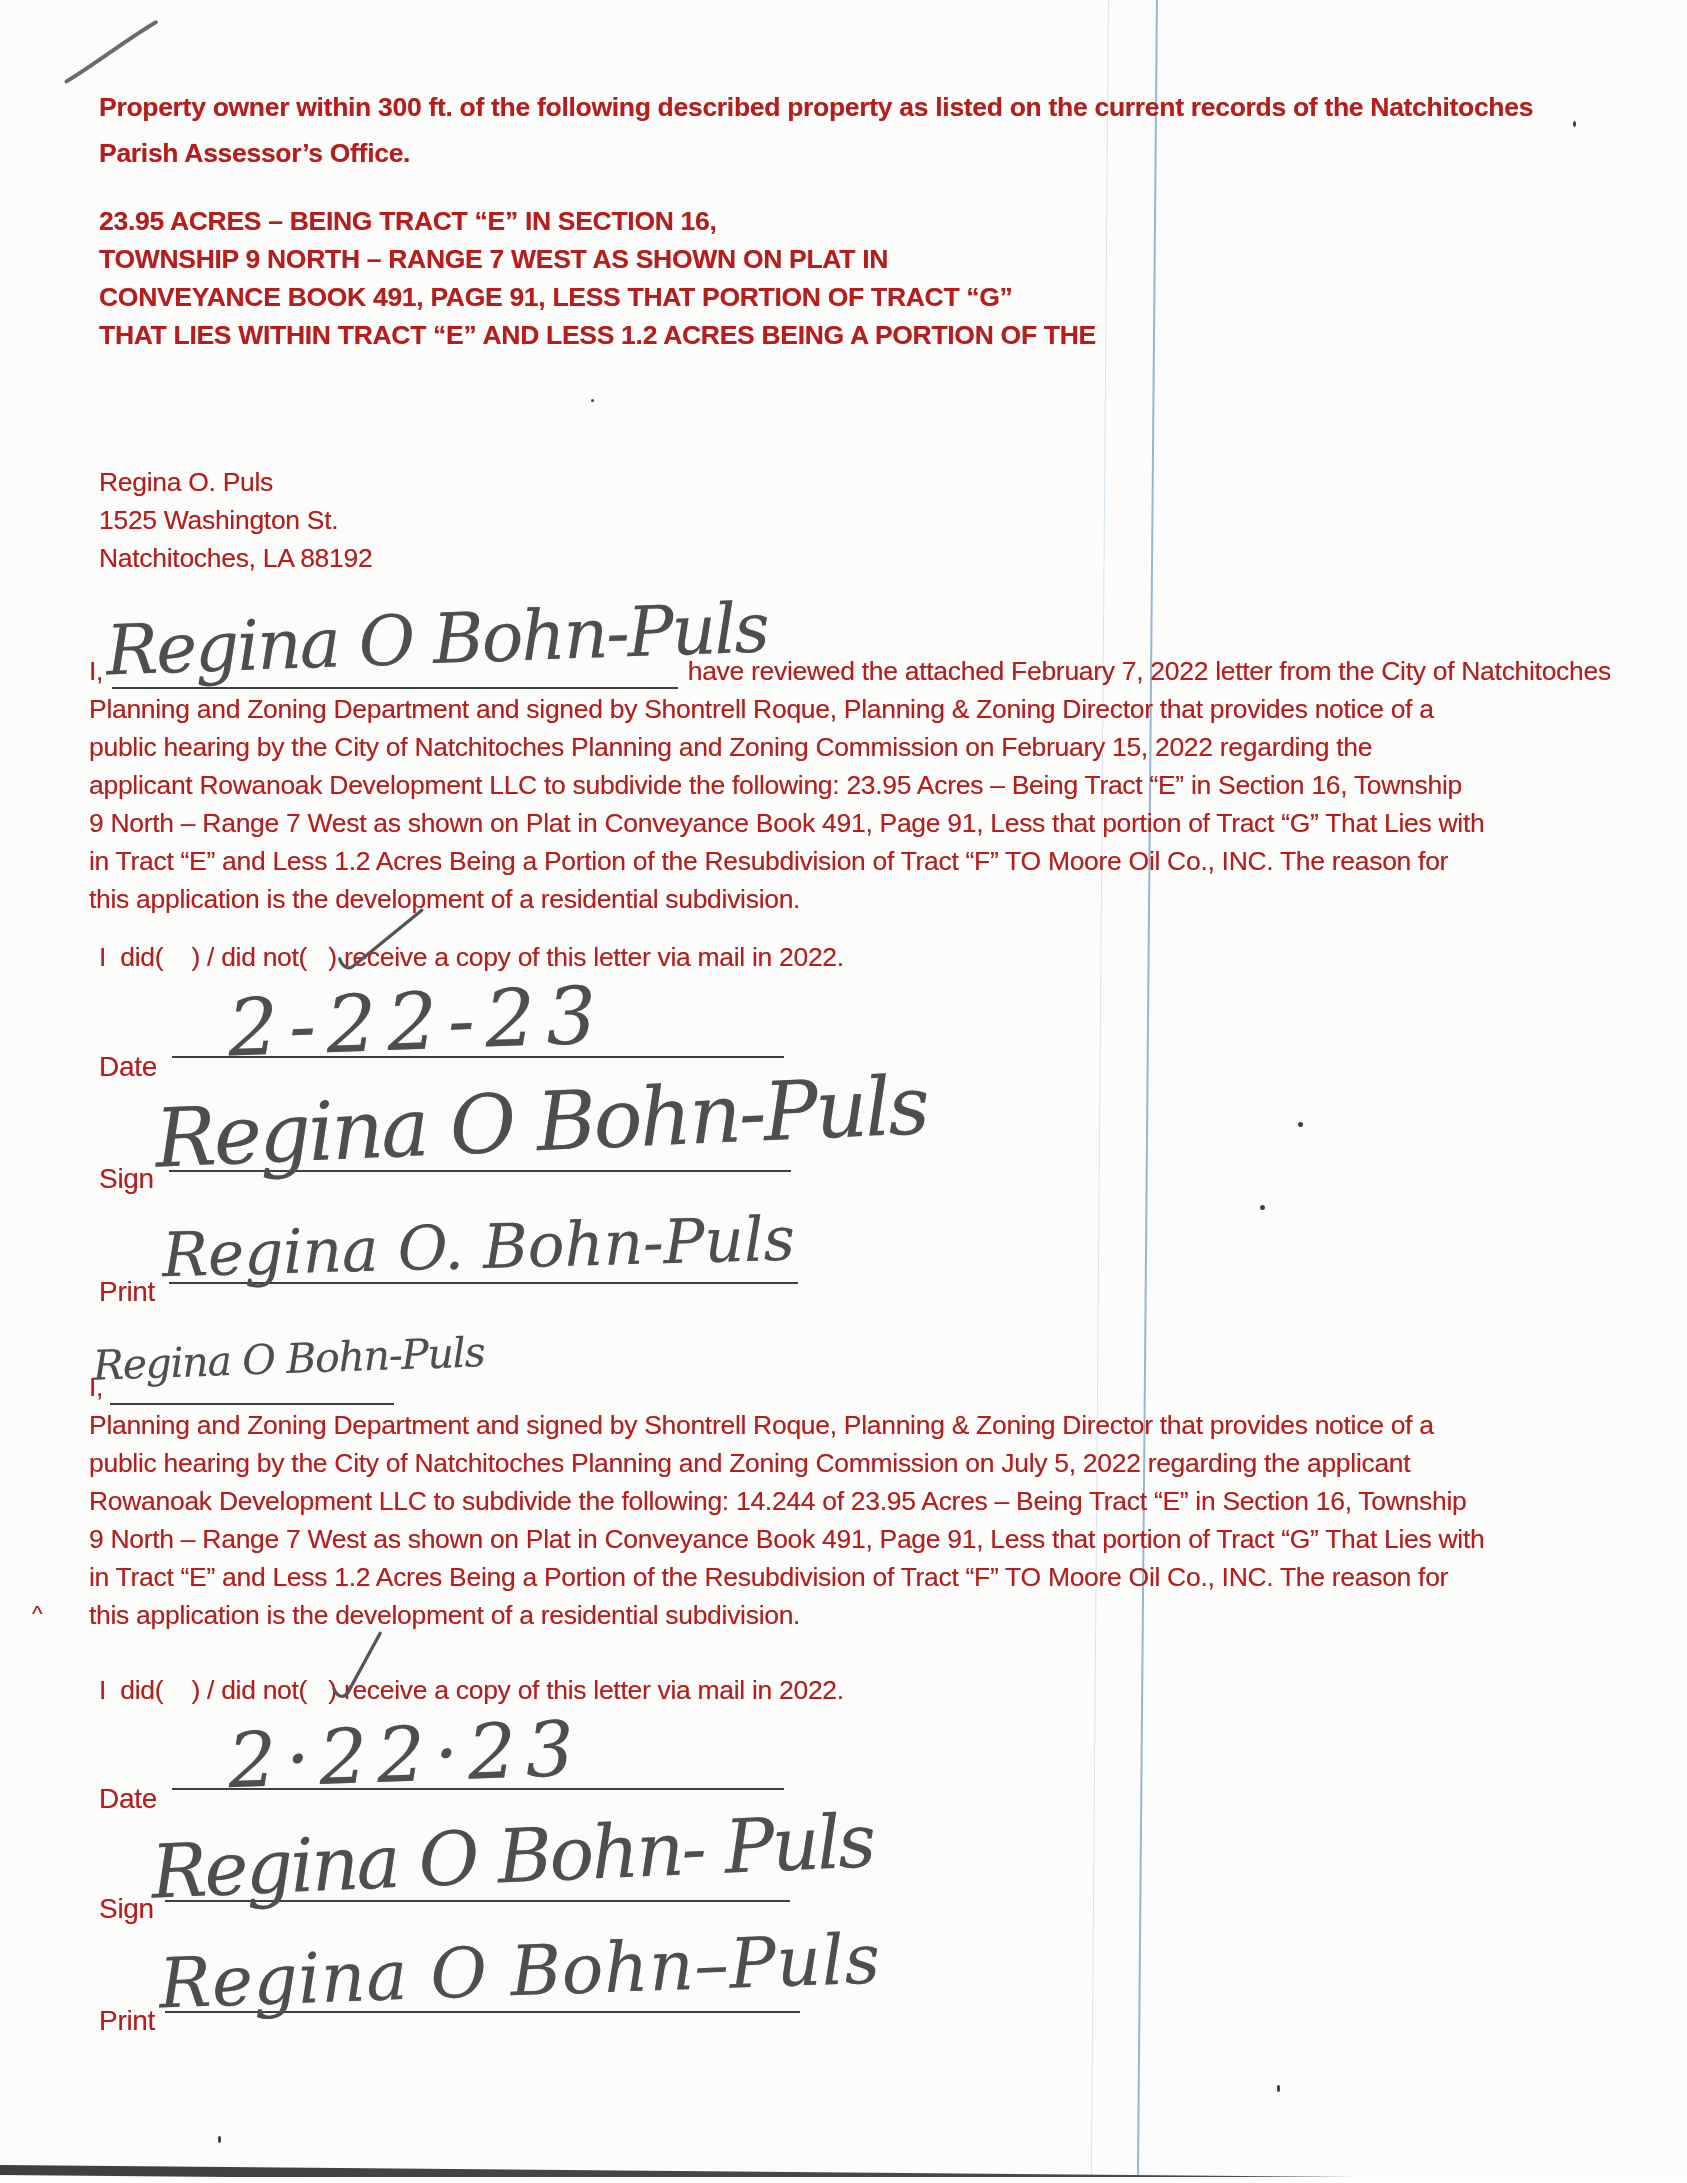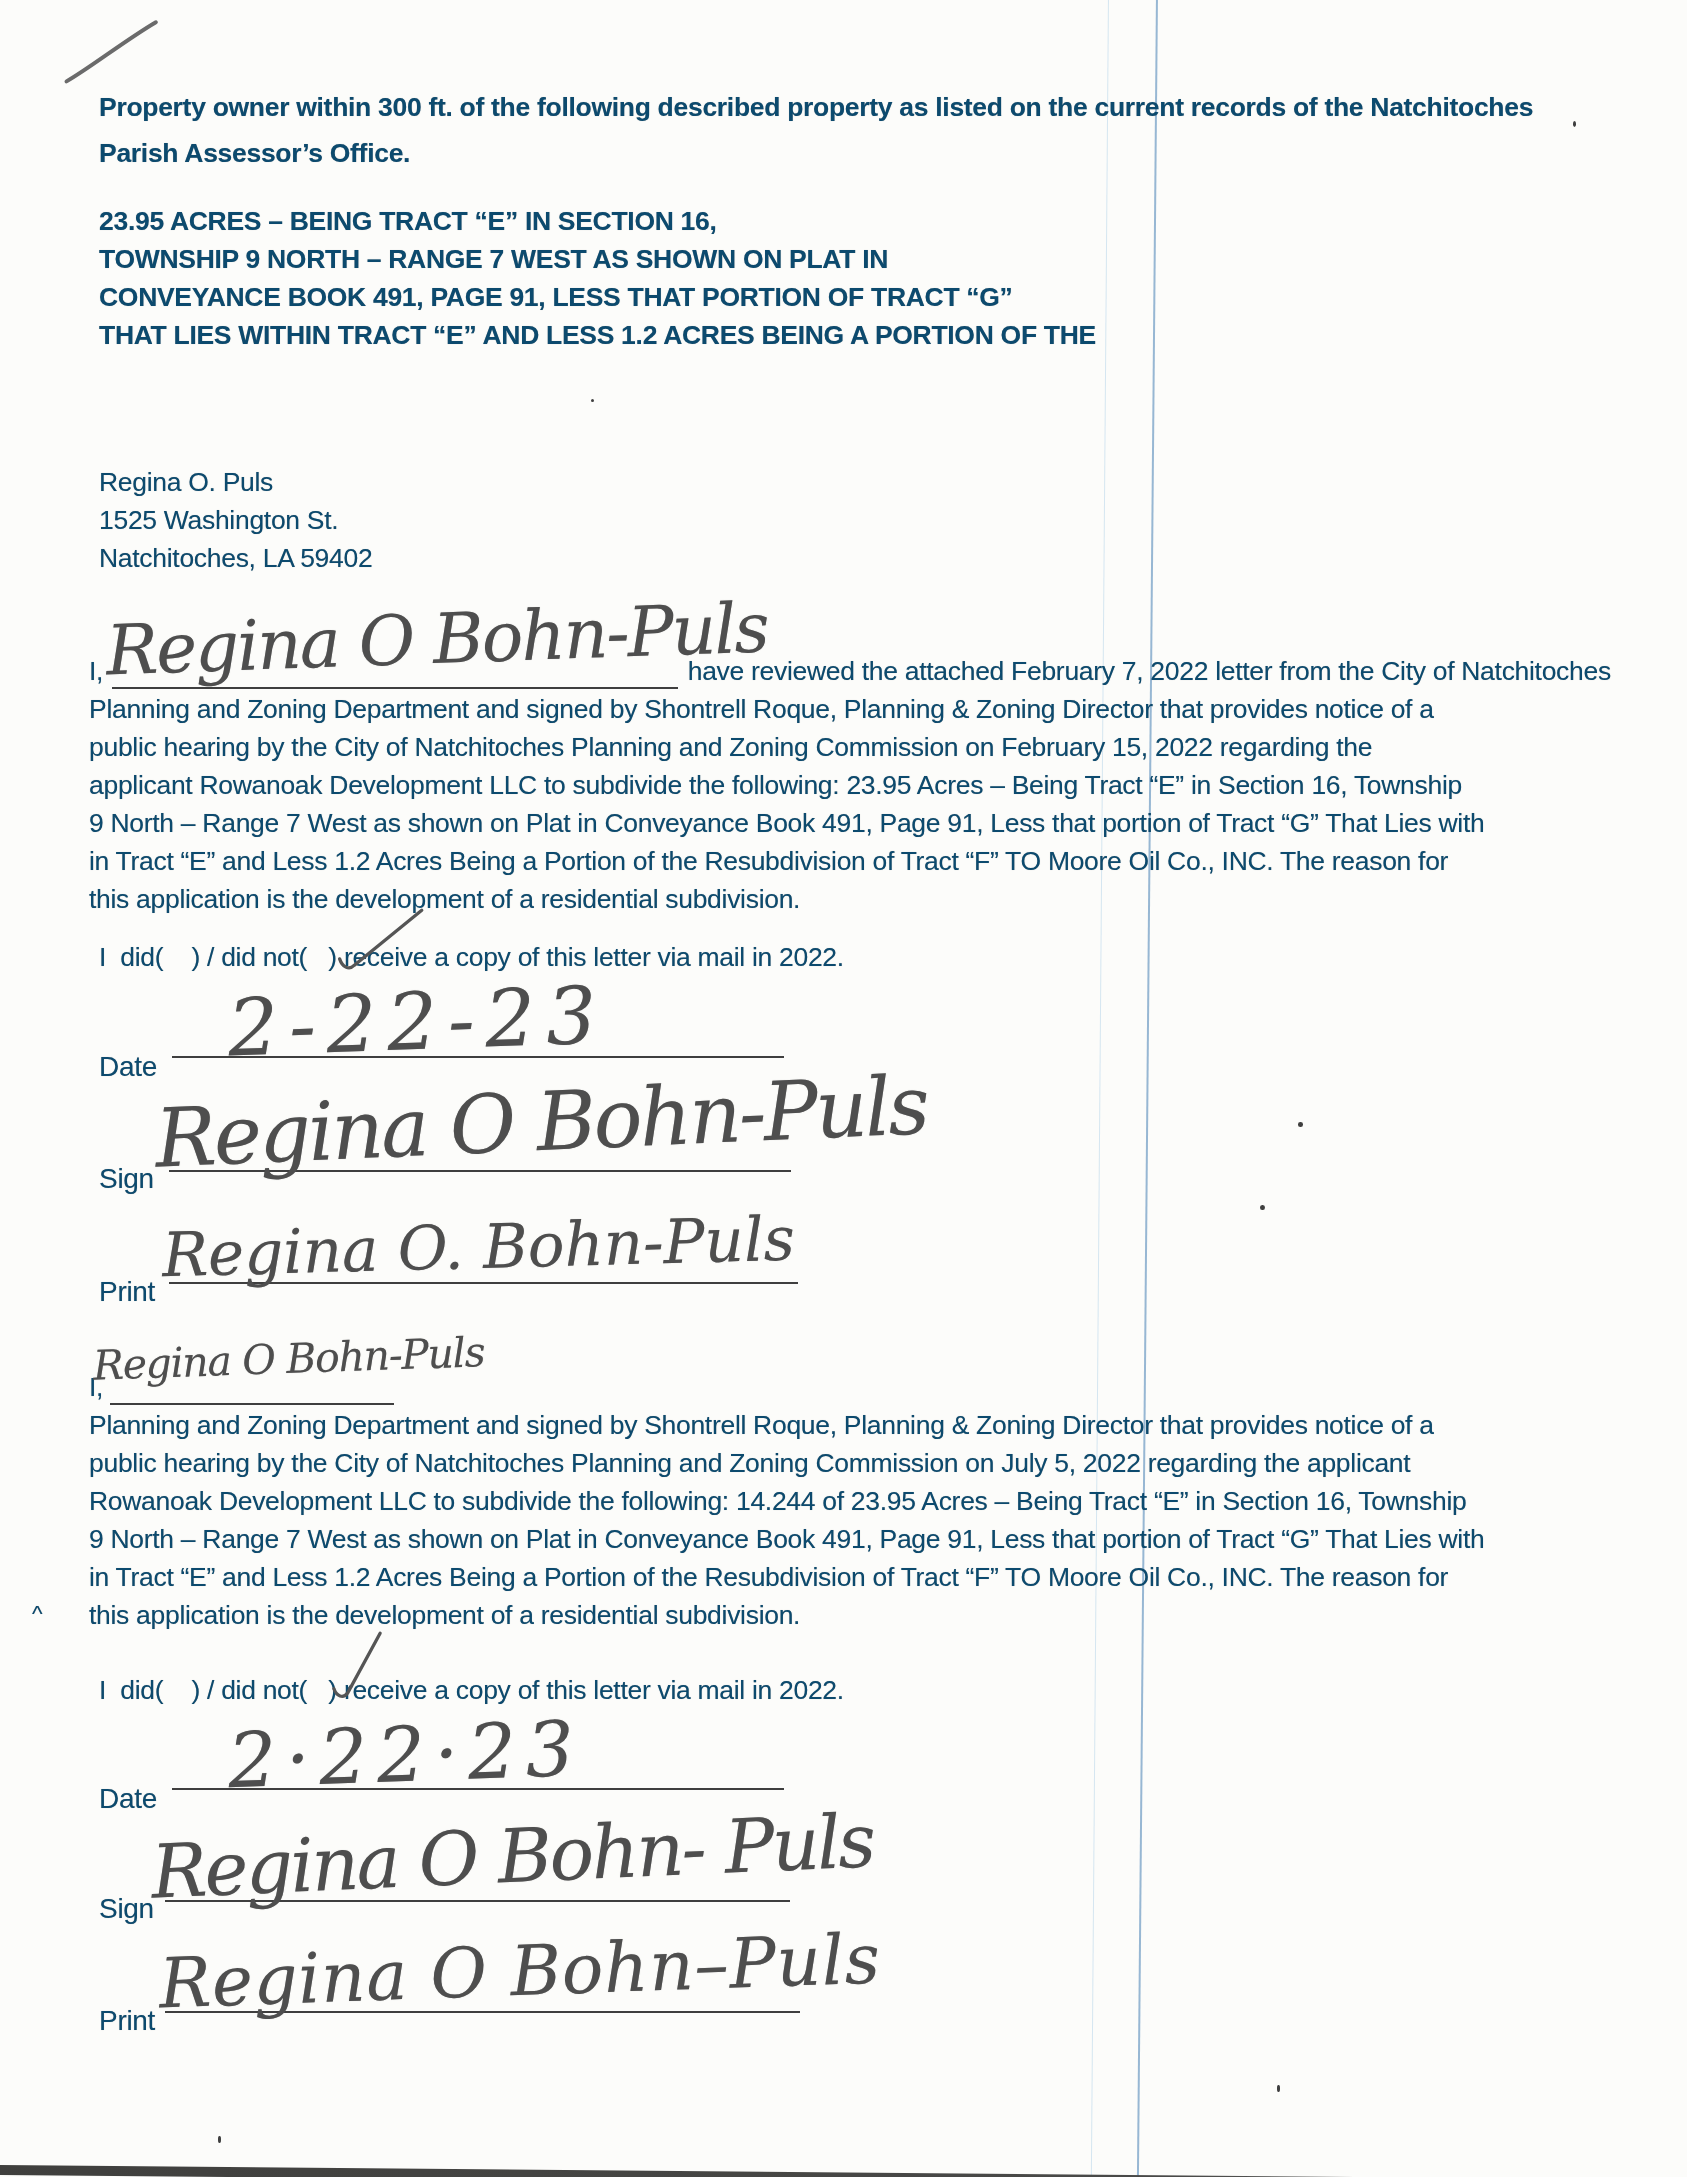--- a/index.html
+++ b/index.html
@@ -2,21 +2,21 @@
 <html style="font-size:10.6px"><head>
 <meta charset="utf-8">
 <style>
   html,body { margin:0; padding:0; background:#e8e8e6; }
   .page {
     position:relative; width:1687px; height:2183px;
     background:#fcfcfa; overflow:hidden;
     font-family:"Liberation Sans", sans-serif;
     color:#3b3b3b;
   }
-  .printed { color:#0c4a6e; text-shadow:0 0 0.7px rgba(70,70,70,.45); letter-spacing:-0.3px; }
+  .printed { color:#b91c1c; text-shadow:0 0 0.7px rgba(70,70,70,.45); letter-spacing:-0.3px; }
   .abs { position:absolute; }
   .bold { font-weight:bold; }
   .para-line { white-space:pre; font-size:26.5px; line-height:38px; }
   .center-block { text-align:left; }
   .hw {
     font-family:"DejaVu Serif", serif; font-style:italic;
     color:#4e4e4e; white-space:nowrap;
     text-shadow:0 0 0.7px rgba(80,80,80,.5);
   }
   .blank-line { border-bottom:2.6px solid #3f3f3f; }
@@ -58,21 +58,21 @@
   <div class="abs center-block" style="left:99px; top:202px; width:1475px;">
     <div class="printed bold para-line">23.95 ACRES – BEING TRACT “E” IN SECTION 16,</div>
     <div class="printed bold para-line">TOWNSHIP 9 NORTH – RANGE 7 WEST AS SHOWN ON PLAT IN</div>
     <div class="printed bold para-line">CONVEYANCE BOOK 491, PAGE 91, LESS THAT PORTION OF TRACT “G”</div>
     <div class="printed bold para-line">THAT LIES WITHIN TRACT “E” AND LESS 1.2 ACRES BEING A PORTION OF THE</div>
   </div>
 
   <div class="abs center-block" style="left:99px; top:463px; width:1475px;">
     <div class="printed para-line">Regina O. Puls</div>
     <div class="printed para-line">1525 Washington St.</div>
-    <div class="printed para-line">Natchitoches, LA 59402</div>
+    <div class="printed para-line">Natchitoches, LA 88192</div>
   </div>
 
   <div class="abs" style="left:89px; top:652px; width:1522px;">
     <div class="flexline" style="height:38px;">
       <span class="printed para-line">I,</span>
       <span class="blank-line" style="width:566px; margin:0 9.3px 1.3px 9.3px;"></span>
       <span class="printed para-line">have reviewed the attached February 7, 2022 letter from the City of Natchitoches</span>
     </div>
     <div class="printed para-line">Planning and Zoning Department and signed by Shontrell Roque, Planning &amp; Zoning Director that provides notice of a</div>
     <div class="printed para-line">public hearing by the City of Natchitoches Planning and Zoning Commission on February 15, 2022 regarding the</div>

